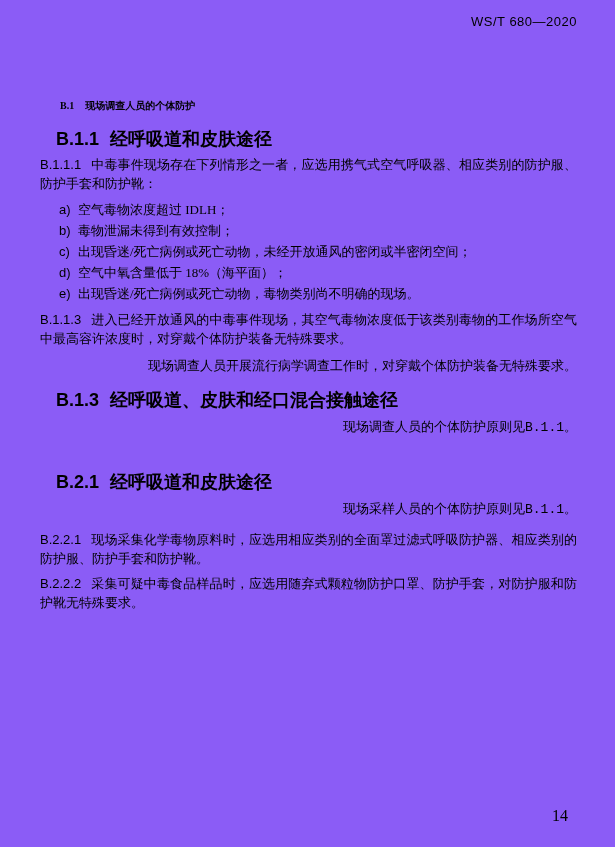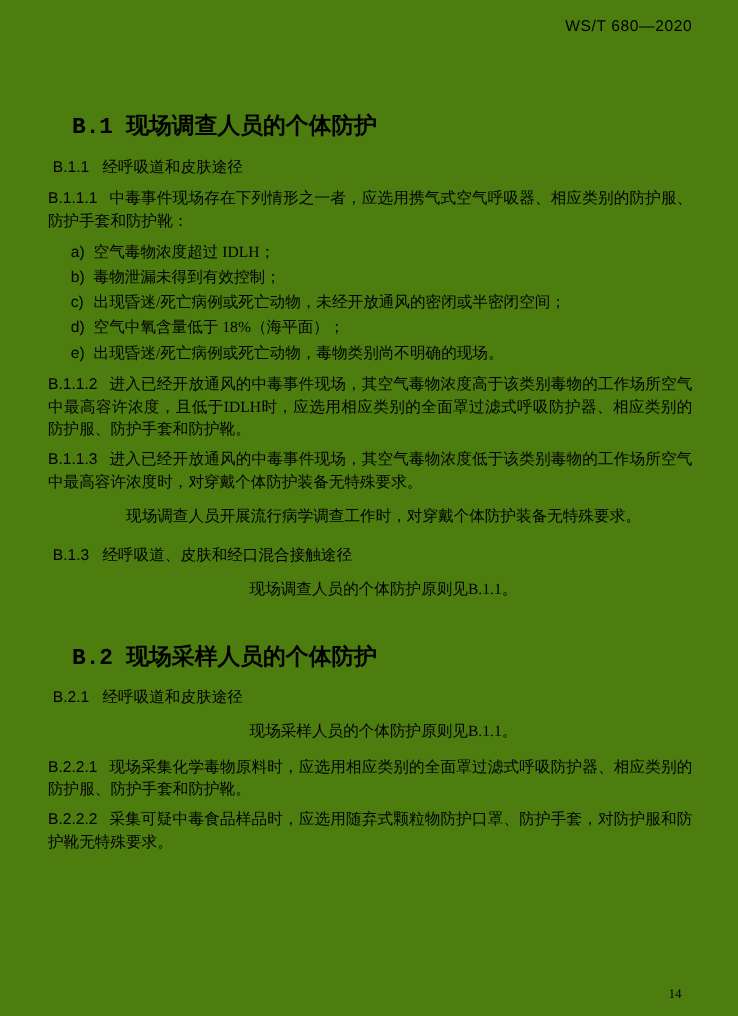--- a/index.html
+++ b/index.html
@@ -1,21 +1,21 @@
 <!DOCTYPE html>
 <html><head>
 <meta charset="utf-8">
 <style>
   html, body { margin: 0; padding: 0; background: #e8e8e8; }
   .page {
     position: relative;
     width: 615px;
     height: 847px;
     margin: 0 auto;
-    background: #4d7c0f;
+    background: #8b5cf6;
     color: #000000;
     font-family: "Liberation Serif", "DejaVu Serif", serif;
     font-size: 13px;
     overflow: hidden;
     box-sizing: border-box;
   }
   .doc-code {
     position: absolute;
     top: 14px;
     right: 38px;
@@ -27,59 +27,59 @@
     padding: 76px 38px 0 40px;
   }
   .title-block { text-align: center; font-weight: bold; }
   .title-block .t-line {
     line-height: 20px;
     white-space: pre;
     font-size: 13.5px;
     font-family: "Liberation Sans", "DejaVu Sans", sans-serif;
   }
   h2.sec {
-    font-family: Liberation Mono, monospace;
-    font-size: 19px;
+    font-family: Liberation Serif, serif;
+    font-size: 10px;
     font-weight: bold;
     margin: 18px 0 8px 0;
     line-height: 18px;
     padding-left: 20px;
   }
   h2.sec.first { margin-top: 21px; }
   h3.subsec {
     font-family: "Liberation Sans", "DejaVu Sans", sans-serif;
-    font-size: 13px;
-    font-weight: normal;
-    margin: 15px 0 7px 4px;
+    font-size: 18px;
+    font-weight: bold;
+    margin: 15px 0 7px 16px;
     line-height: 18px;
   }
   .num { margin-right: 11px; }
   p.para {
     margin: 6px 0;
     line-height: 19px;
     text-align: justify;
   }
   p.para .pnum {
     font-family: "Liberation Sans", "DejaVu Sans", sans-serif;
     margin-right: 10px;
     margin-top: 44px;
   }
-  p.indent { text-indent: 1.7em; text-align: center; margin: 9px 0 11px 0; }
+  p.indent { text-indent: 1.7em; text-align: right; margin: 9px 0 11px 0; font-family: Liberation Mono, monospace; }
   .list { margin: 2px 0 2px 19px; }
   .li { display: flex; line-height: 21px; }
   .li .marker {
     flex: 0 0 19px;
     font-family: "Liberation Sans", "DejaVu Sans", sans-serif;
   }
   .li .li-text { flex: 1; text-align: justify; }
   .page-number {
     position: absolute;
     right: 47px;
-    bottom: 12px;
-    font-size: 11px;
+    bottom: 22px;
+    font-size: 16px;
   }
   .gap-b2 { height: 10px; }
 </style>
 </head>
 <body>
 
 <div class="page">
 
   <div class="doc-code">WS/T 680—2020</div>
 
@@ -108,34 +108,32 @@
       <div class="li">
           <span class="marker">d)</span>
           <span class="li-text">空气中氧含量低于 18%（海平面）；</span>
         </div>
       <div class="li">
           <span class="marker">e)</span>
           <span class="li-text">出现昏迷/死亡病例或死亡动物，毒物类别尚不明确的现场。</span>
         </div>
     </div>
 
-    <p class="para"><span class="pnum">B.1.1.2</span><span>进入已经开放通风的中毒事件现场，其空气毒物浓度高于该类别毒物的工作场所空气中最高容许浓度，且低于IDLH时，应选用相应类别的全面罩过滤式呼吸防护器、相应类别的防护服、防护手套和防护靴。</span></p>
 
     <p class="para"><span class="pnum">B.1.1.3</span><span>进入已经开放通风的中毒事件现场，其空气毒物浓度低于该类别毒物的工作场所空气中最高容许浓度时，对穿戴个体防护装备无特殊要求。</span></p>
 
 
     <p class="para indent">现场调查人员开展流行病学调查工作时，对穿戴个体防护装备无特殊要求。</p>
 
     <h3 class="subsec"><span class="num">B.1.3</span><span>经呼吸道、皮肤和经口混合接触途径</span></h3>
 
     <p class="para indent">现场调查人员的个体防护原则见B.1.1。</p>
 
     <div class="gap-b2"></div>
 
-    <h2 class="sec"><span class="num">B.2</span><span>现场采样人员的个体防护</span></h2>
 
     <h3 class="subsec"><span class="num">B.2.1</span><span>经呼吸道和皮肤途径</span></h3>
 
     <p class="para indent">现场采样人员的个体防护原则见B.1.1。</p>
 
 
     <p class="para"><span class="pnum">B.2.2.1</span><span>现场采集化学毒物原料时，应选用相应类别的全面罩过滤式呼吸防护器、相应类别的防护服、防护手套和防护靴。</span></p>
 
     <p class="para"><span class="pnum">B.2.2.2</span><span>采集可疑中毒食品样品时，应选用随弃式颗粒物防护口罩、防护手套，对防护服和防护靴无特殊要求。</span></p>
 

